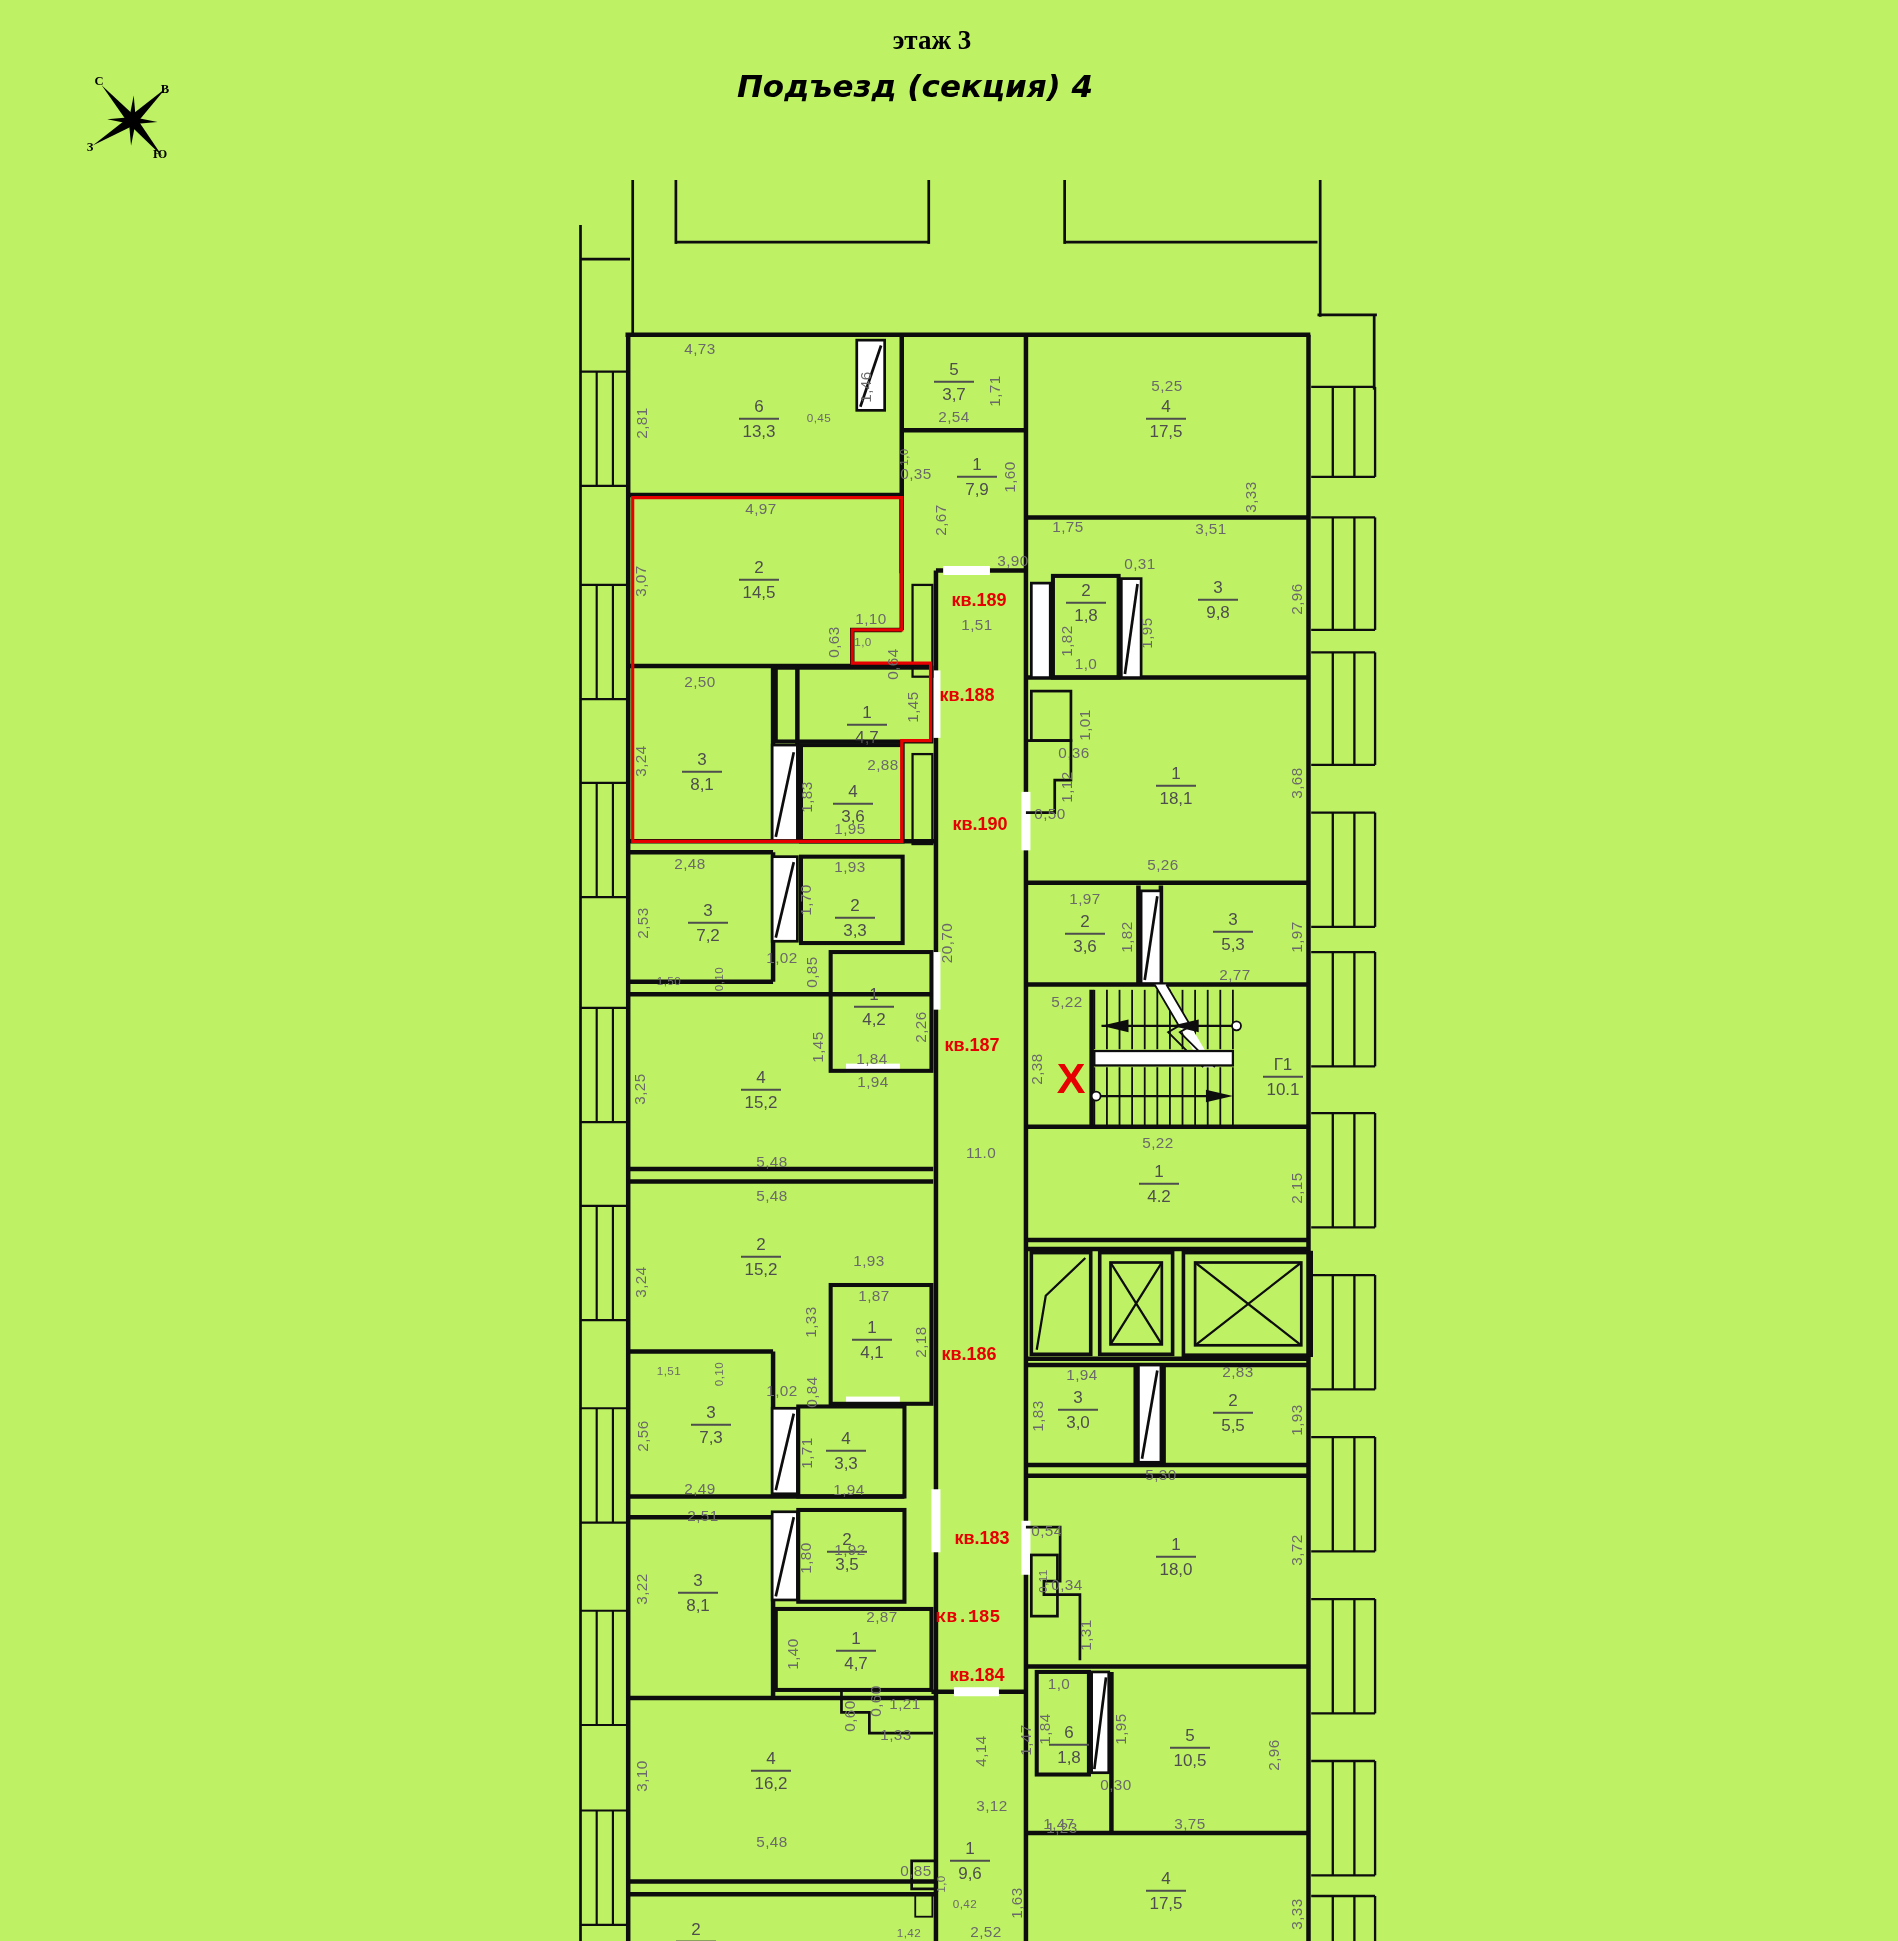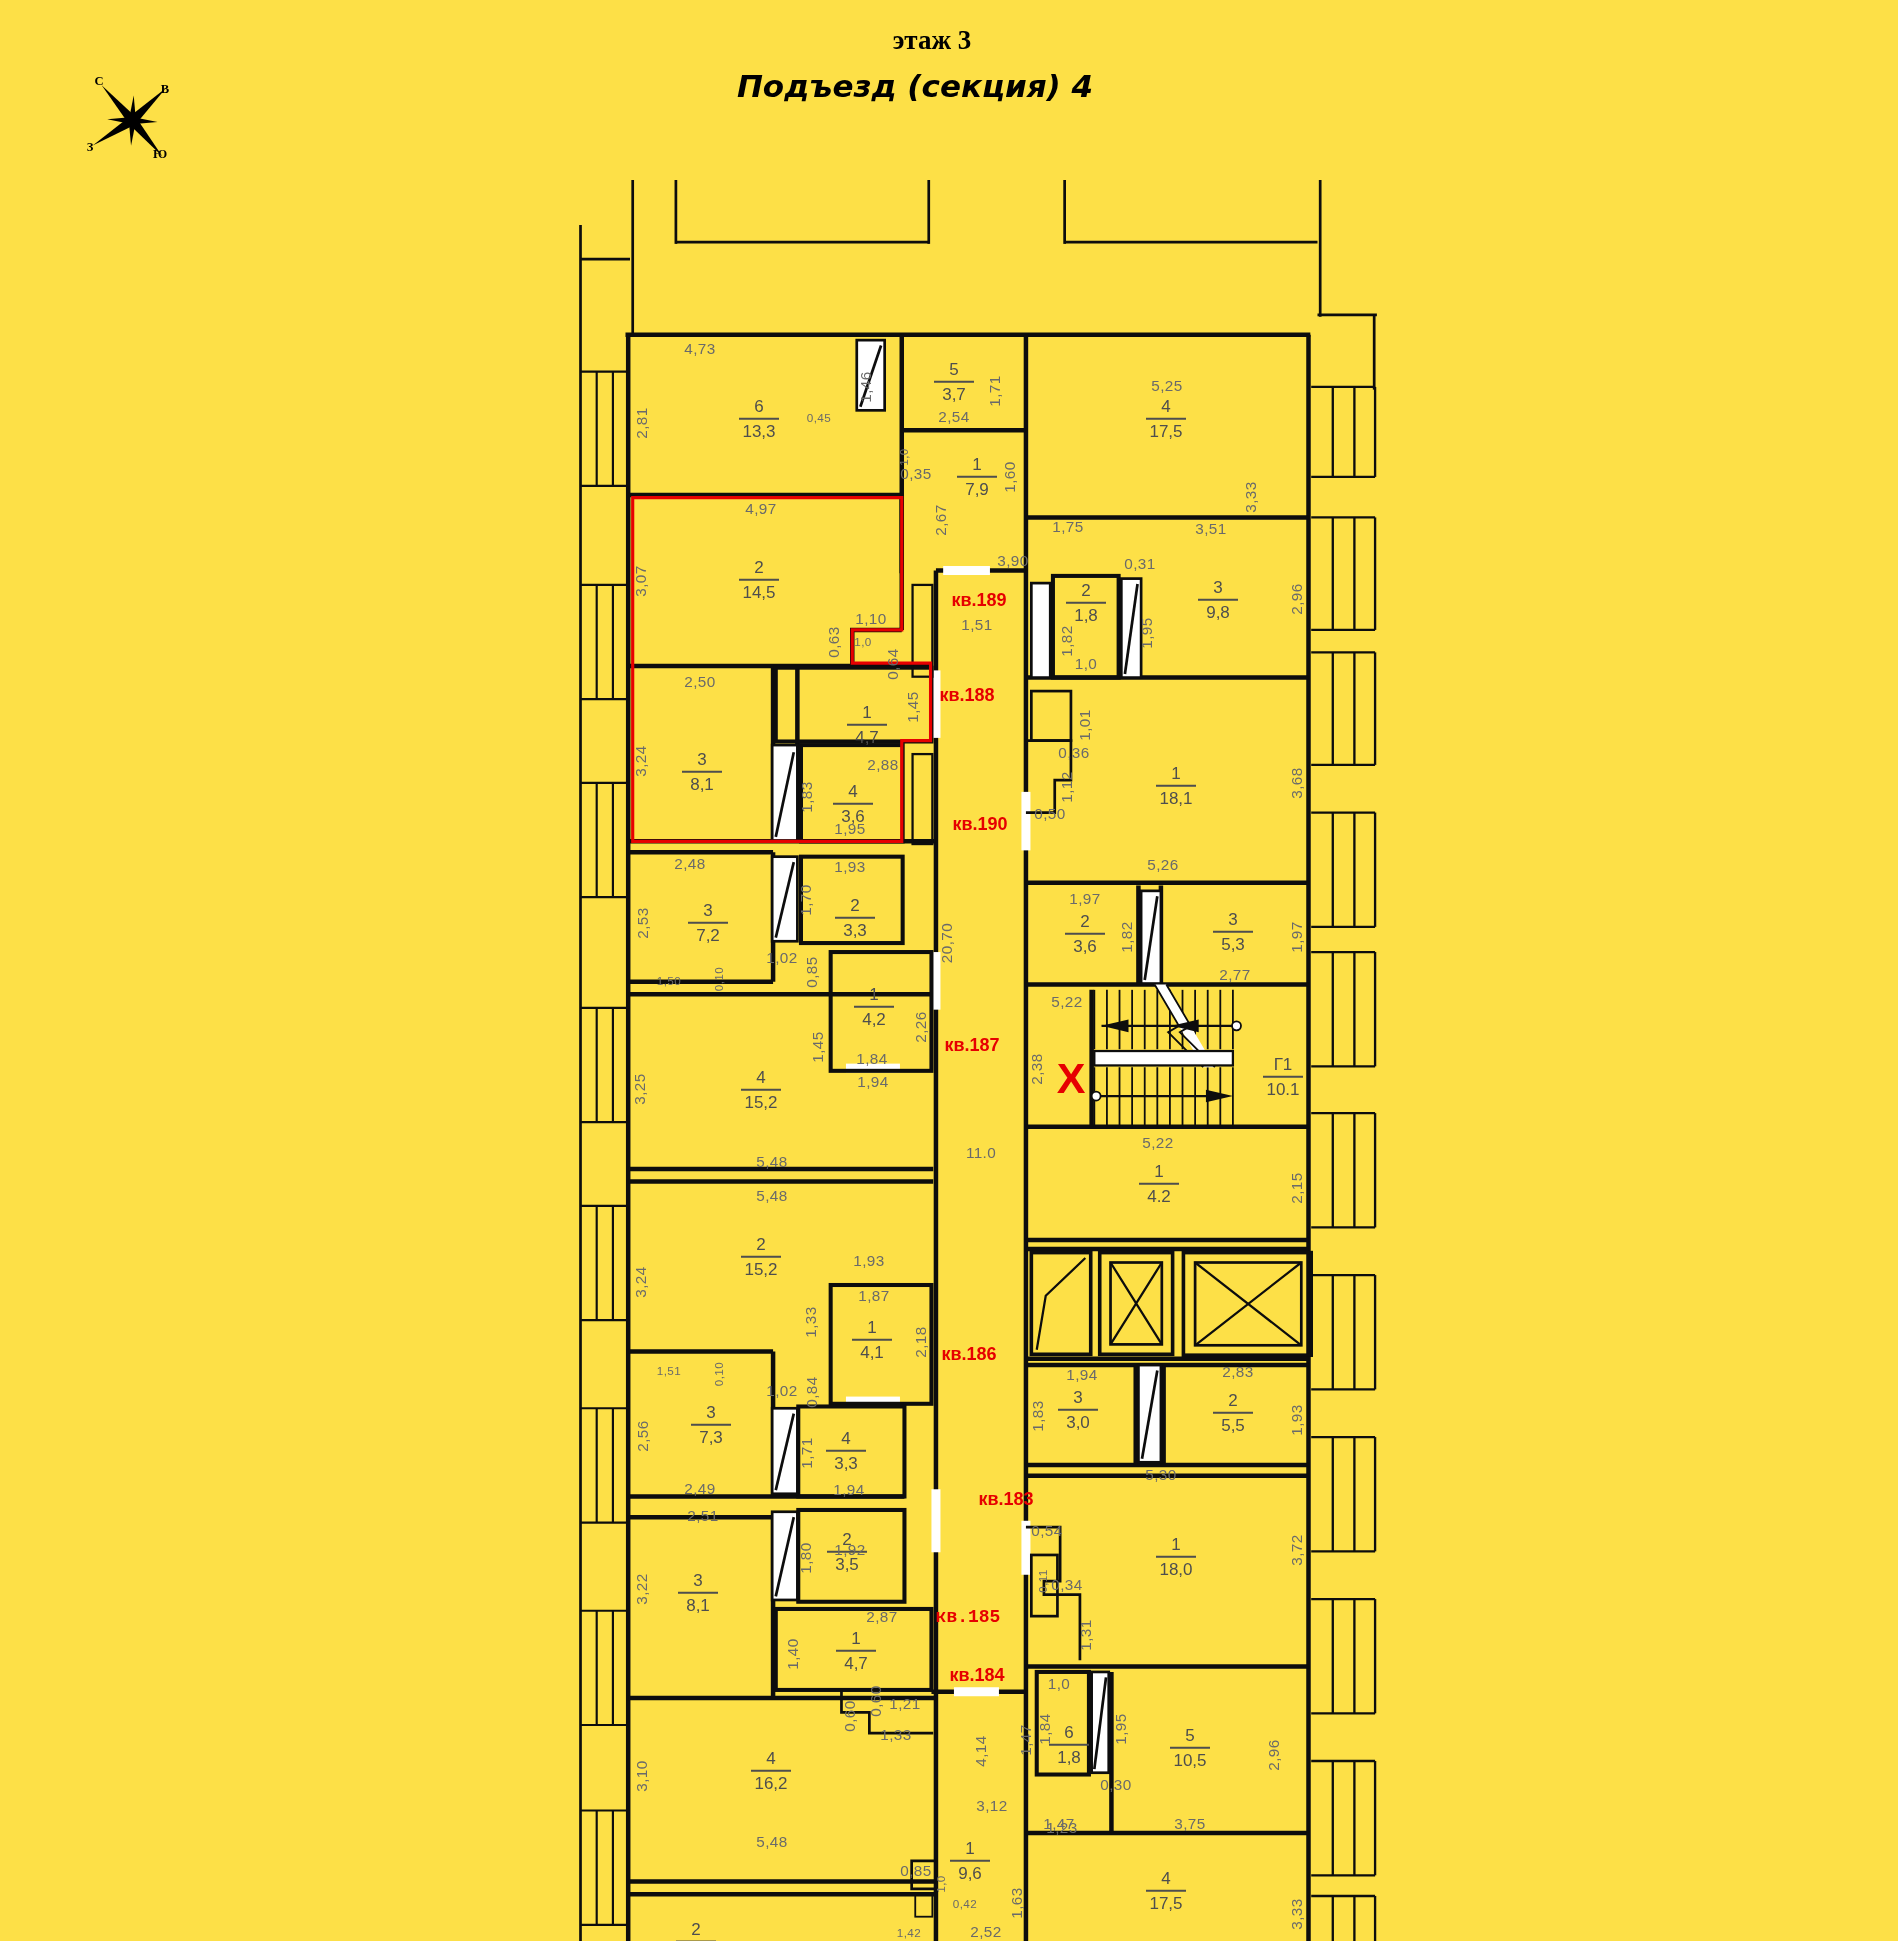--- a/index.html
+++ b/index.html
@@ -1,16 +1,16 @@
 <!DOCTYPE html>
 <html style="font-size:14.4px"><head>
 <meta charset="utf-8">
 <style>
   html,body{margin:0;padding:0;background:#fff;}
-  #canvas{position:relative;width:1898px;height:1941px;background:#fde047;overflow:hidden;
+  #canvas{position:relative;width:1898px;height:1941px;background:#bef264;overflow:hidden;
           font-family:"Liberation Sans",sans-serif;}
   .title{position:absolute;transform:translateX(-50%);white-space:nowrap;color:#000;}
   #floor-title{left:932px;top:25px;font:bold 27px "Liberation Serif",serif;}
   #section-title{left:915px;top:68px;font:italic 600 31px "DejaVu Sans",sans-serif;}
   #labels{position:absolute;left:0;top:0;width:100%;height:100%;}
   .dim{position:absolute;transform:translate(-50%,-50%);font-size:15.3px;color:#6a6a6a;
        letter-spacing:0.4px;white-space:nowrap;}
   .dim.v{transform:translate(-50%,-50%) rotate(-90deg);}
   .dim.s{font-size:11.7px;}
   .room-label{position:absolute;transform:translate(-50%,-50%);display:flex;flex-direction:column;
@@ -610,21 +610,21 @@
       <span class="dim v s" style="left: 940px; top: 1884px;">1,0</span>
       <span class="dim v" style="left: 1017px; top: 1903px;">1,63</span>
       <span class="dim s" style="left: 965px; top: 1903px;">0,42</span>
       <span class="dim" style="left: 986px; top: 1932px;">2,52</span>
       <span class="dim s" style="left: 909px; top: 1932px;">1,42</span>
       <span class="apt" style="left: 979px; top: 600px;">кв.189</span>
       <span class="apt" style="left: 967px; top: 695px;">кв.188</span>
       <span class="apt" style="left: 980px; top: 824px;">кв.190</span>
       <span class="apt" style="left: 972px; top: 1045px;">кв.187</span>
       <span class="apt" style="left: 969px; top: 1354px;">кв.186</span>
-      <span class="apt" style="left: 982px; top: 1499px; margin-left: 24px;">кв.183</span>
+      <span class="apt" style="left: 982px; top: 1538px;">кв.183</span>
       <span class="apt" style="left: 968px; top: 1617px; font-family: Liberation Mono, monospace;">кв.185</span>
       <span class="apt" style="left: 977px; top: 1675px;">кв.184</span>
       <span class="redx" style="left: 1071px; top: 1078px;">Х</span>
       <span class="compass-letter" style="left: 99px; top: 81px;">С</span>
       <span class="compass-letter" style="left: 165px; top: 89px;">В</span>
       <span class="compass-letter" style="left: 90px; top: 147px;">З</span>
       <span class="compass-letter" style="left: 160px; top: 154px;">Ю</span>
     </div>
 </div>
 

